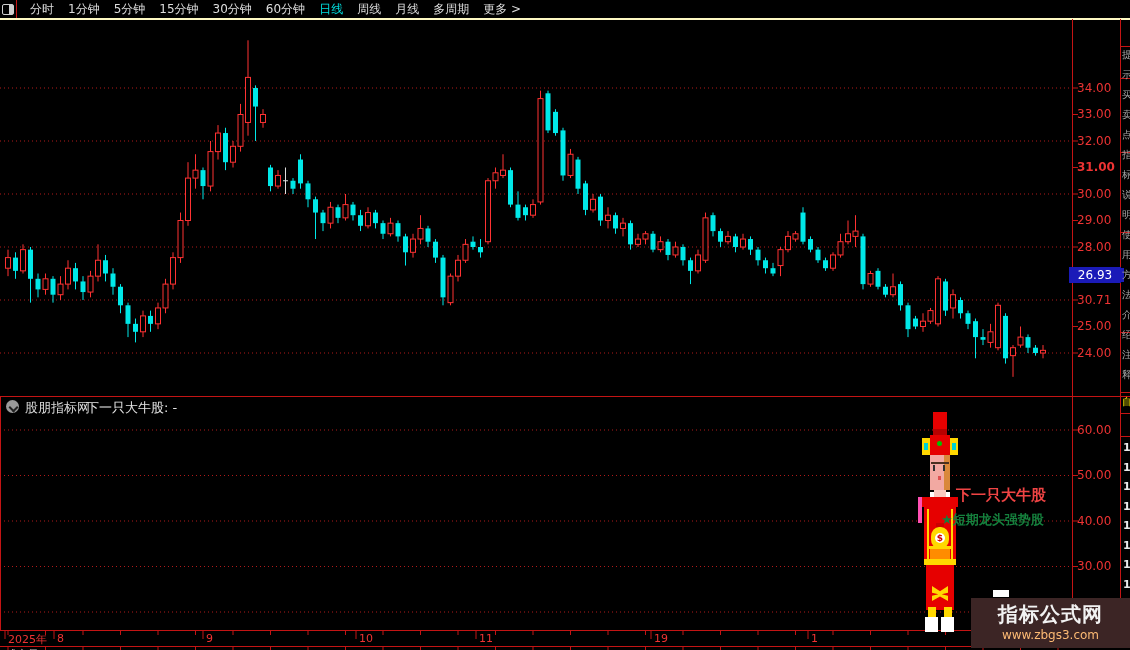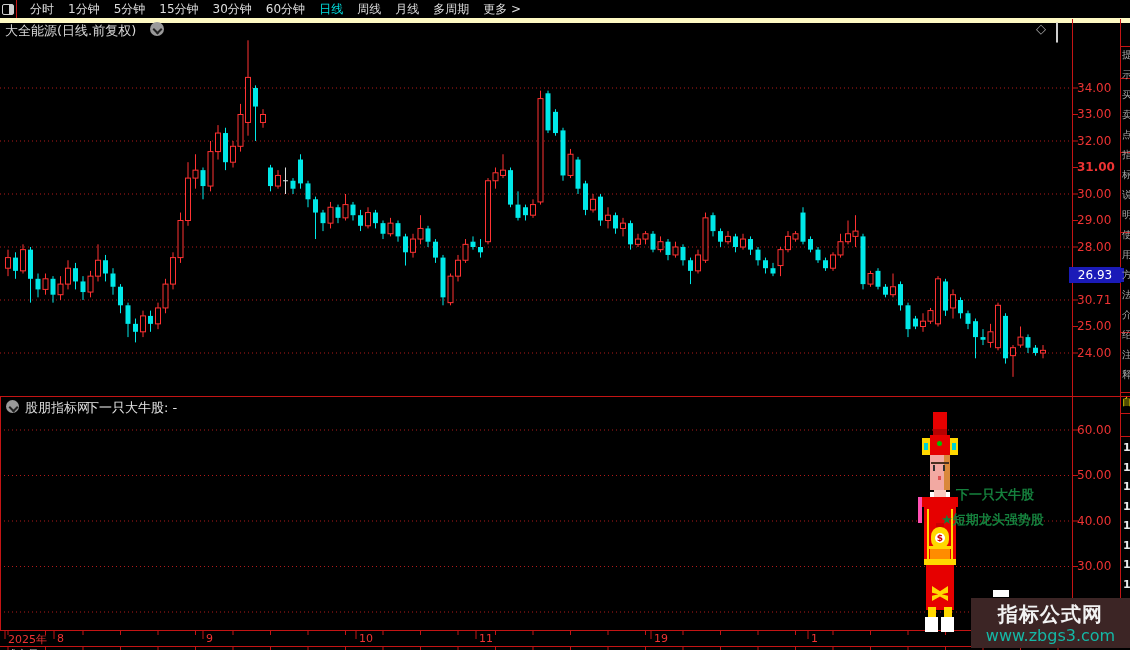--- a/index.html
+++ b/index.html
@@ -1,19 +1,19 @@
 <!DOCTYPE html>
 <html><head>
 <meta charset="utf-8">
 <style>
   html,body{margin:0;padding:0;background:#000;}
   #app{position:relative;width:1130px;height:650px;background:#000;overflow:hidden;
        font-family:"DejaVu Sans","Liberation Sans",sans-serif;}
   
-  #toolbar{position:absolute;left:0;top:0;width:1130px;height:18px;border-bottom:5px solid #fef9c3;
+  #toolbar{position:absolute;left:0;top:0;width:1130px;height:18px;border-bottom:2px solid #fef9c3;
            display:flex;align-items:center;}
   #tb-left-iconbox{width:16px;height:18px;border-right:1px solid #c41414;display:flex;align-items:center;justify-content:center;flex:0 0 auto;}
   .panes-icon{width:10px;height:9px;border:1px solid #cfcfcf;border-radius:2px;position:relative;}
   .panes-icon::after{content:"";position:absolute;right:0;top:0;width:45%;height:100%;background:#cfcfcf;}
   #tabs{display:flex;align-items:center;padding-left:6px;flex:1 1 auto;}
   .tab{color:#dedede;font-size:12px;line-height:18px;padding:0 7px;white-space:nowrap;cursor:default;}
   .tab.active{color:#00e2e2;}
   #tb-right{display:flex;align-items:stretch;height:18px;flex:0 0 auto;}
   .tb-btn{color:#e2e2e2;font-size:12px;line-height:18px;padding:0 8px;border-left:1px solid #c41414;white-space:nowrap;}
   
@@ -33,30 +33,30 @@
   #price-marker{position:absolute;left:1069px;width:52px;height:16px;background:#1a1ab8;color:#fff;
                 font-size:12px;line-height:16px;text-align:center;z-index:6;}
   
   .hline{position:absolute;left:0;width:1130px;height:1px;background:#c41414;}
   #pane-left-border{position:absolute;left:0;top:397px;width:1px;height:233px;background:#c41414;}
   
   #ind-chev{left:6px;top:400px;width:13px;height:13px;z-index:4;}
   #ind-src{position:absolute;left:25px;top:399px;color:#d9d9d9;font-size:13px;z-index:4;}
   #ind-sig{position:absolute;left:86px;top:399px;color:#e5e5e5;font-size:13px;z-index:4;}
   
-  #txt-red{position:absolute;left:956px;top:486px;color:#15803d;font-size:13px;font-weight:bold;z-index:5;white-space:nowrap;}
+  #txt-red{position:absolute;left:956px;top:486px;color:#ef4444;font-size:15px;font-weight:bold;z-index:5;white-space:nowrap;}
   #txt-yellow{position:absolute;left:941px;top:511px;color:#15803d;font-size:13px;font-weight:bold;z-index:5;white-space:nowrap;}
   
   #timeline{position:absolute;left:0;top:631px;width:1130px;height:15px;}
   .mlabel{position:absolute;top:1px;color:#ee3333;font-size:11px;white-space:nowrap;}
   
   #watermark{position:absolute;left:971px;top:598px;width:159px;height:50px;background:#3c2525;z-index:9;
              display:flex;flex-direction:column;align-items:center;justify-content:center;}
   #wm1{color:#f2f2f2;font-size:20px;font-weight:bold;line-height:24px;letter-spacing:1px;}
-  #wm2{color:#14b8a6;font-size:16px;line-height:19px;}
+  #wm2{color:#fdba74;font-size:12px;line-height:19px;}
   
   #strip{position:absolute;left:1121px;top:19px;width:9px;height:631px;overflow:hidden;z-index:5;}
   .strip-div{position:absolute;left:0;width:9px;height:1px;background:#c41414;}
   .strip-ch{position:absolute;left:1px;color:#a5a5a5;font-size:10px;line-height:12px;white-space:nowrap;}
   .strip-one{position:absolute;left:2px;color:#e8e8e8;font-size:11px;font-weight:bold;}
   #strip-blue{position:absolute;left:0;top:249px;width:3px;height:14px;background:#1a1ab8;}
   
   #figure{position:absolute;left:918px;top:410px;width:44px;height:222px;z-index:4;}
   #figure div{position:absolute;}
   .f-knob{left:15px;top:2px;width:14px;height:23px;background:#e60000;}
@@ -116,26 +116,20 @@
         <div class="tab">30分钟</div>
         <div class="tab">60分钟</div>
         <div class="tab active">日线</div>
         <div class="tab">周线</div>
         <div class="tab">月线</div>
         <div class="tab">多周期</div>
         <div class="tab">更多 &gt;</div>
       </div>
   </div>
 
-  <div id="titlerow">
-    <span id="chart-title">大全能源(日线.前复权)</span>
-    <span id="title-chev" class="chev-circle"></span>
-    <span id="diamond-ico">◇</span>
-    <span id="panes-ico2"><span class="panes-icon"></span></span>
-  </div>
 
   <svg id="chart-svg" width="1130" height="650">
       <line x1="0" y1="88" x2="1072" y2="88" stroke="#b01a1a" stroke-dasharray="1 3" stroke-width="1"></line>
       <line x1="0" y1="141" x2="1072" y2="141" stroke="#b01a1a" stroke-dasharray="1 3" stroke-width="1"></line>
       <line x1="0" y1="194" x2="1072" y2="194" stroke="#b01a1a" stroke-dasharray="1 3" stroke-width="1"></line>
       <line x1="0" y1="247" x2="1072" y2="247" stroke="#b01a1a" stroke-dasharray="1 3" stroke-width="1"></line>
       <line x1="0" y1="300" x2="1072" y2="300" stroke="#b01a1a" stroke-dasharray="1 3" stroke-width="1"></line>
       <line x1="0" y1="353" x2="1072" y2="353" stroke="#b01a1a" stroke-dasharray="1 3" stroke-width="1"></line>
       <line x1="0" y1="430" x2="1072" y2="430" stroke="#b01a1a" stroke-dasharray="1 3" stroke-width="1"></line>
       <line x1="0" y1="475.5" x2="1072" y2="475.5" stroke="#b01a1a" stroke-dasharray="1 3" stroke-width="1"></line>

